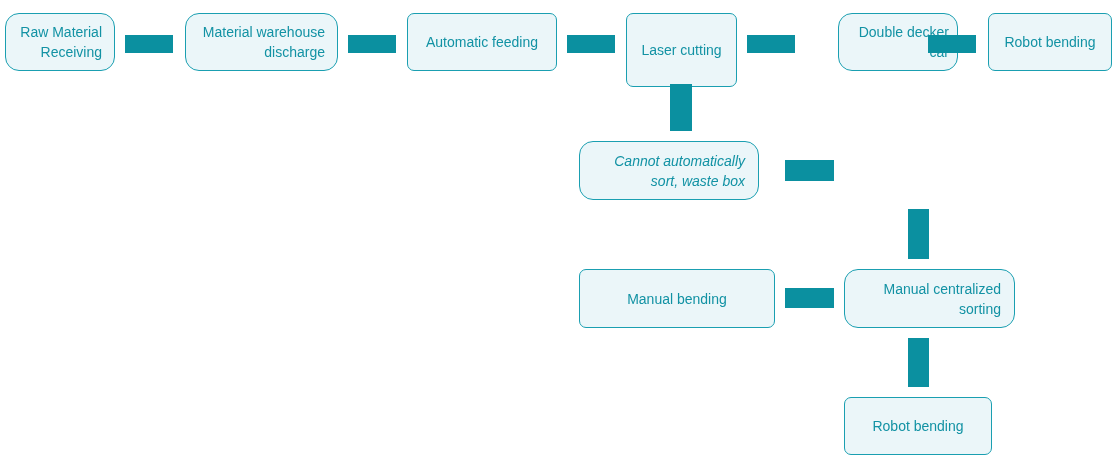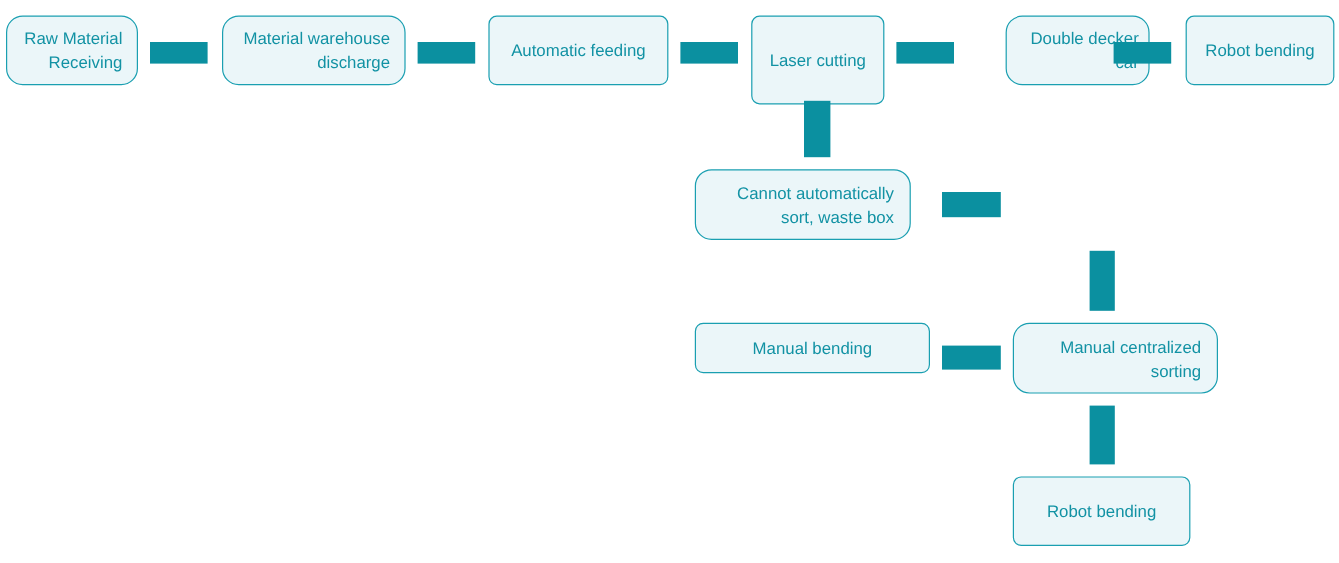--- a/index.html
+++ b/index.html
@@ -65,29 +65,29 @@
   </div>
 
   <div class="conn" style="left:125px;top:35px;width:48px;height:18px;"></div>
   <div class="conn" style="left:348px;top:35px;width:48px;height:18px;"></div>
   <div class="conn" style="left:567px;top:35px;width:48px;height:18px;"></div>
   <div class="conn" style="left:747px;top:35px;width:48px;height:18px;"></div>
   <div class="conn" style="left:928px;top:35px;width:48px;height:18px;"></div>
 
   <div class="conn" style="left:670px;top:84px;width:22px;height:47px;"></div>
 
-  <div class="node align-left pad-md" style="left:579px;top:141px;width:180px;height:59px;">
+  <div class="node align-left pad-md" style="left:579px;top:141px;width:180px;height:59px;font-style:italic;">
     <span class="lbl">Cannot automatically sort, waste box</span>
   </div>
 
   <div class="conn" style="left:785px;top:160px;width:49px;height:21px;"></div>
 
   <div class="conn" style="left:908px;top:209px;width:21px;height:50px;"></div>
 
-  <div class="node align-center" style="left:579px;top:269px;width:196px;height:42px;">
+  <div class="node align-center" style="left:579px;top:269px;width:196px;height:59px;">
     <span class="lbl">Manual bending</span>
   </div>
   <div class="node align-left pad-md" style="left:844px;top:269px;width:171px;height:59px;">
     <span class="lbl">Manual centralized sorting</span>
   </div>
 
   <div class="conn" style="left:785px;top:288px;width:49px;height:20px;"></div>
 
   <div class="conn" style="left:908px;top:338px;width:21px;height:49px;"></div>
 

